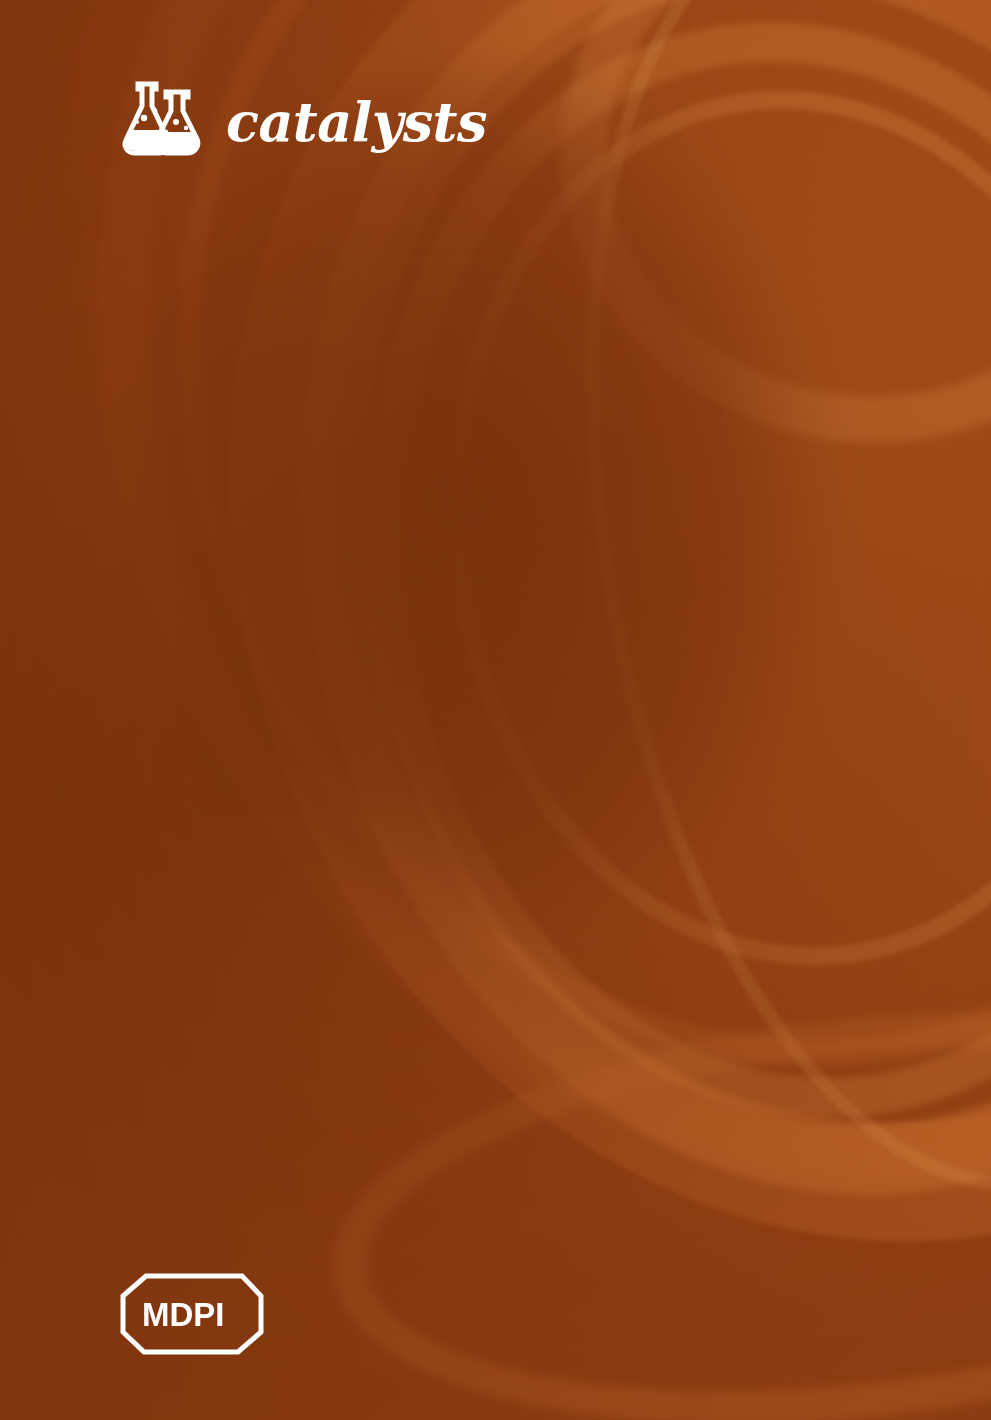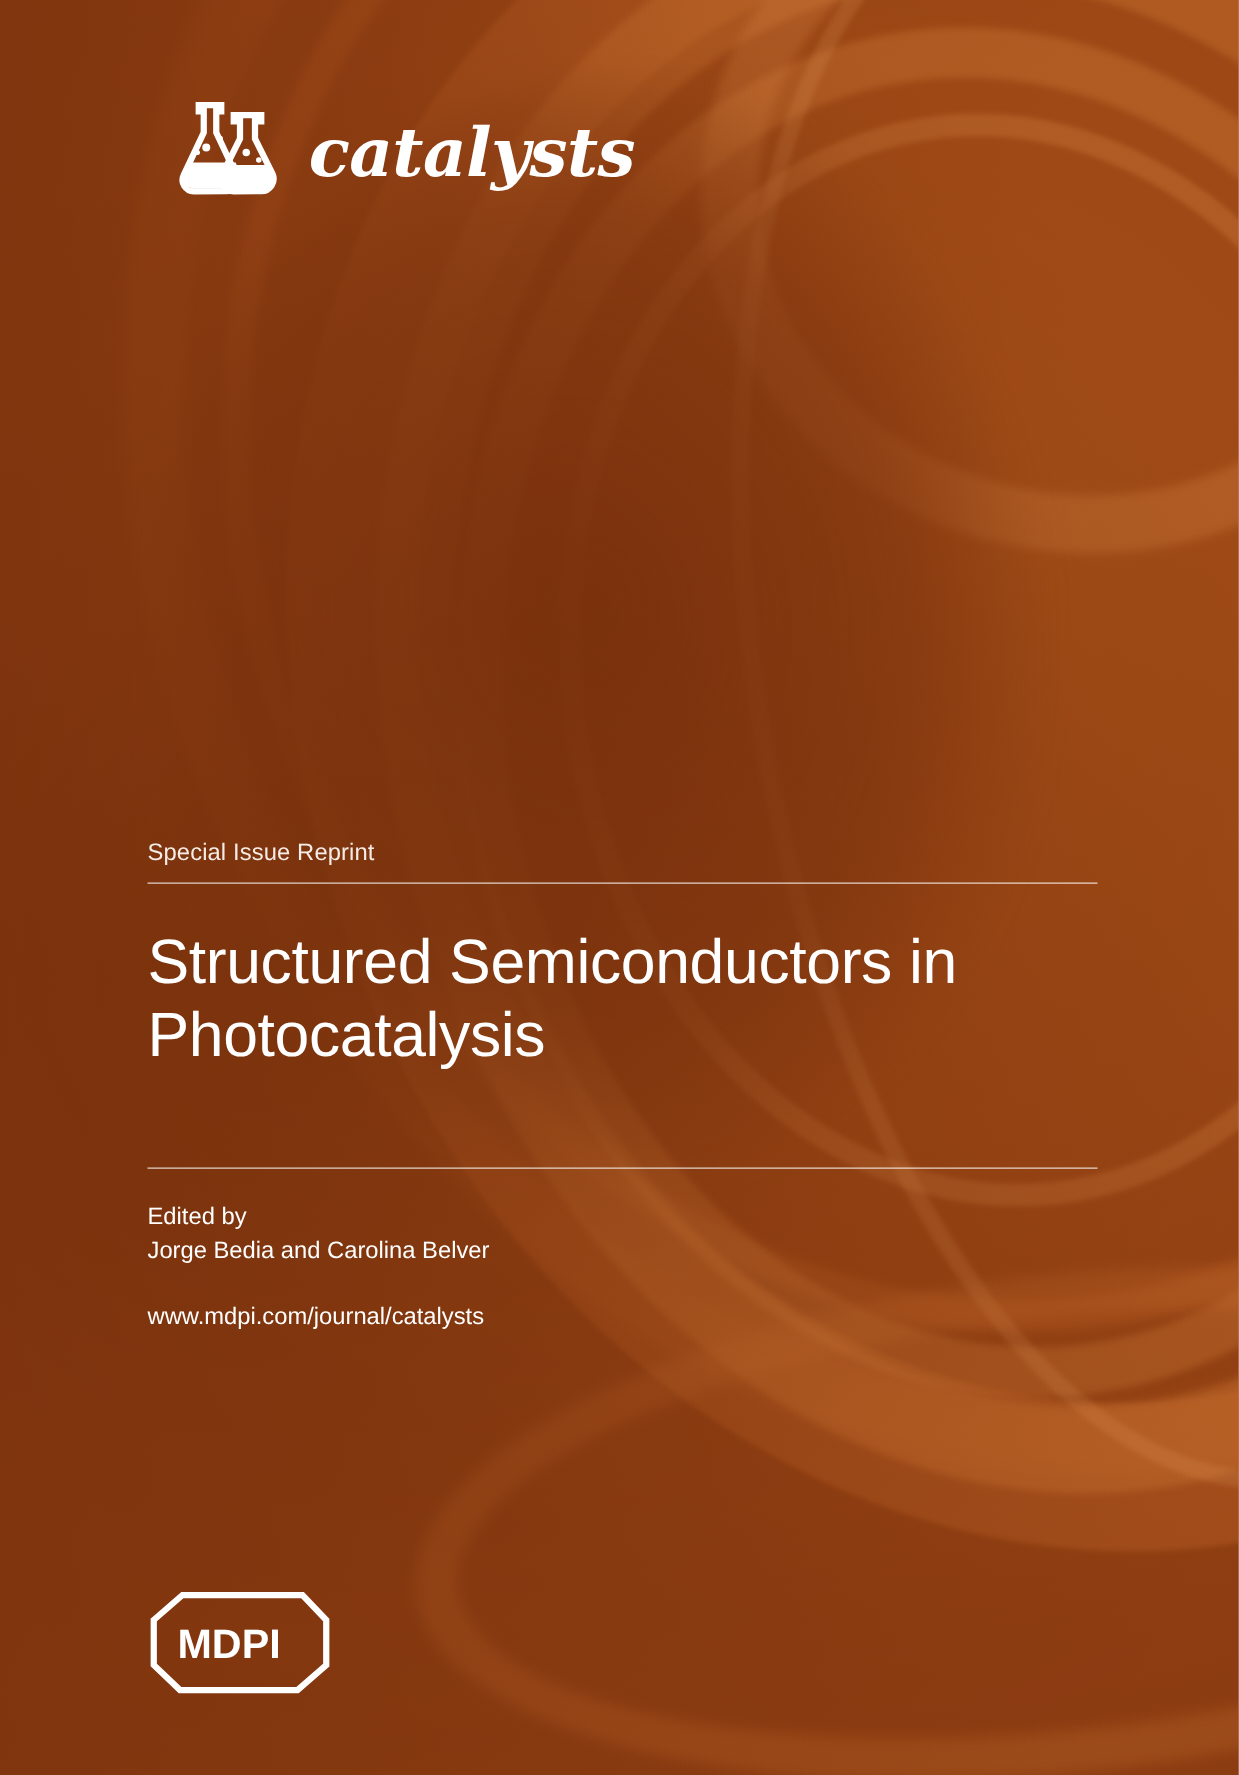--- a/index.html
+++ b/index.html
@@ -110,21 +110,21 @@
   }
 
   
   .content {
     position: absolute;
     inset: 0;
     color: #ffffff;
   }
   .logo-block {
     position: absolute;
-    left: 125px;
+    left: 104px;
     top: 78px;
     display: flex;
     align-items: center;
     gap: 18px;
   }
   .flask-icon svg { display: block; }
   .journal-name {
     font-family: "DejaVu Serif", serif;
     font-style: italic;
     font-weight: 700;
@@ -218,31 +218,20 @@
             <path d="M62 14 h22 v5 h-5 v14 l14 28 a10 10 0 0 1 -9 14 H62 a10 10 0 0 1 -9 -14 l14 -28 V19 h-5 z" fill="none" stroke="#ffffff" stroke-width="5"></path>
             <path d="M57 54 h34 l2.5 7 a10 10 0 0 1 -9 14 H63.5 a10 10 0 0 1 -9 -14 z"></path>
             <circle cx="72" cy="44" r="3"></circle>
             <circle cx="82" cy="50" r="2.2"></circle>
           </g>
         </svg>
       </span>
       <span class="journal-name">catalysts</span>
     </div>
 
-    <div class="title-area">
-      <p class="issue-kicker">Special Issue Reprint</p>
-      <div class="rule"></div>
-      <h1 class="book-title">Structured Semiconductors in Photocatalysis</h1>
-      <div class="rule rule-lower"></div>
-      <div class="editors">
-        <div>Edited by</div>
-        <div>Jorge Bedia and Carolina Belver</div>
-      </div>
-      <div class="website">www.mdpi.com/journal/catalysts</div>
-    </div>
 
     <div class="mdpi-logo">
       <svg width="148" height="84" viewBox="0 0 148 84" aria-hidden="true">
         <g fill="none" stroke="#ffffff" stroke-width="5">
           <path d="M5 24 L28 4 L124 4 L143 24 L143 60 L120 80 L26 80 L5 60 Z"></path>
         </g>
         <g fill="#ffffff" font-family="Liberation Sans, sans-serif" font-weight="bold" font-size="33">
           <text x="24" y="54" letter-spacing="0">MDPI</text>
         </g>
       </svg>

